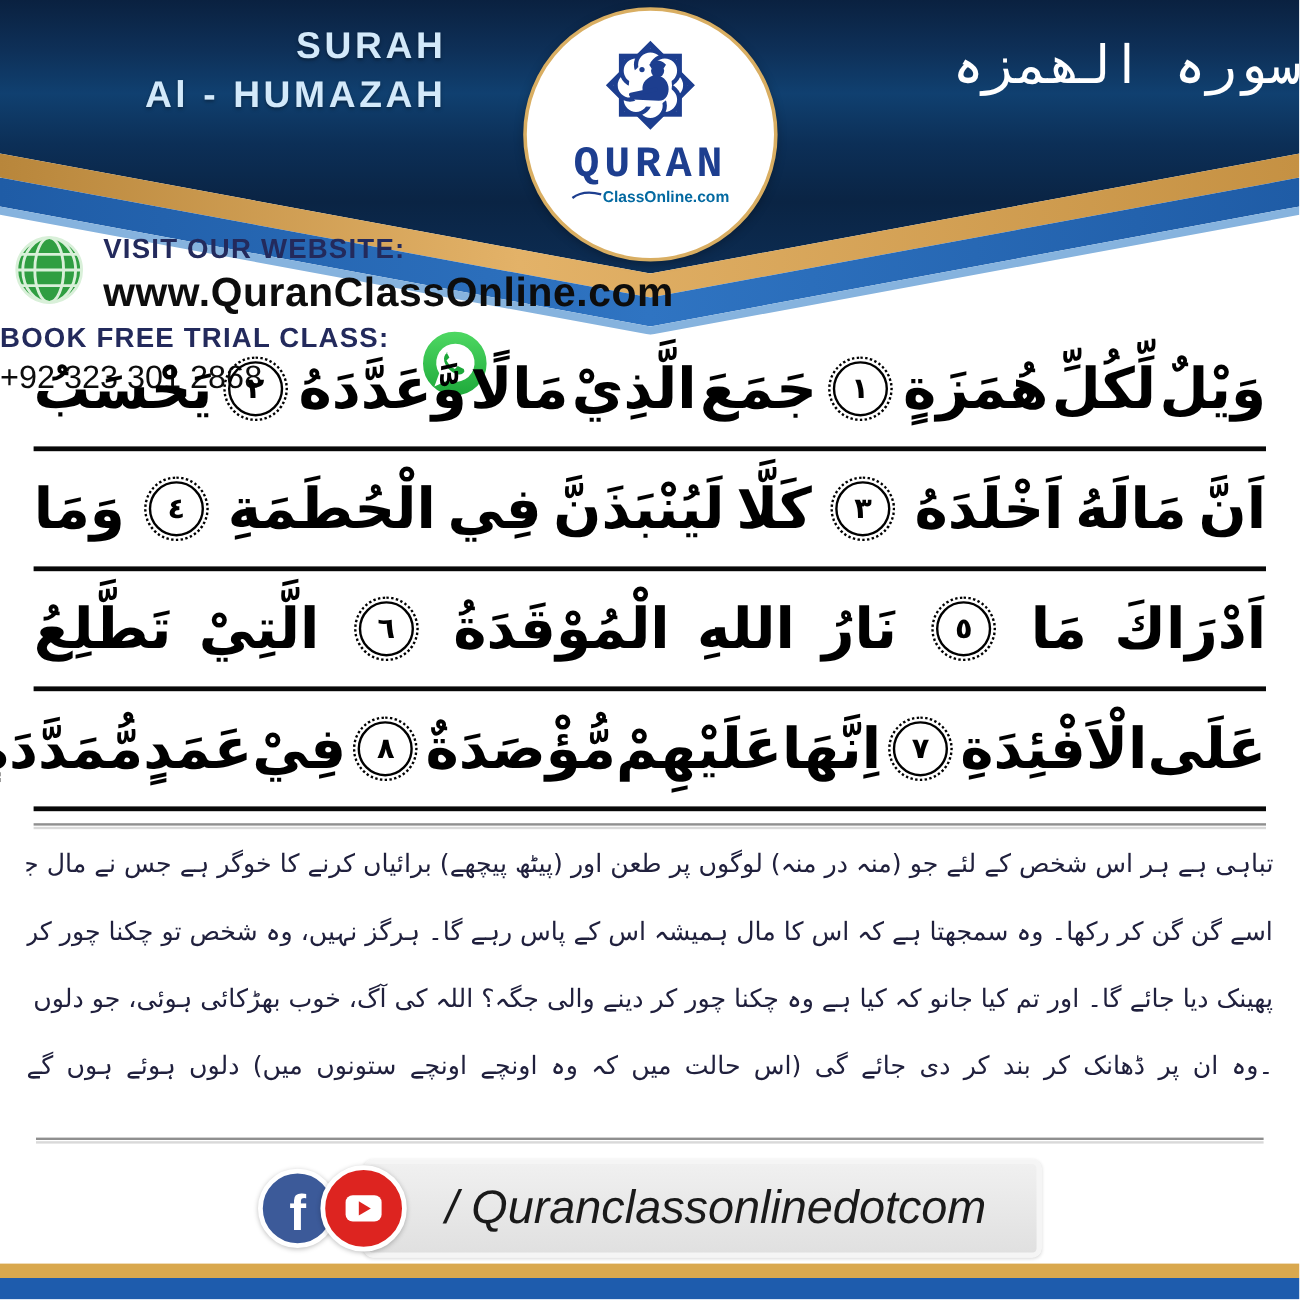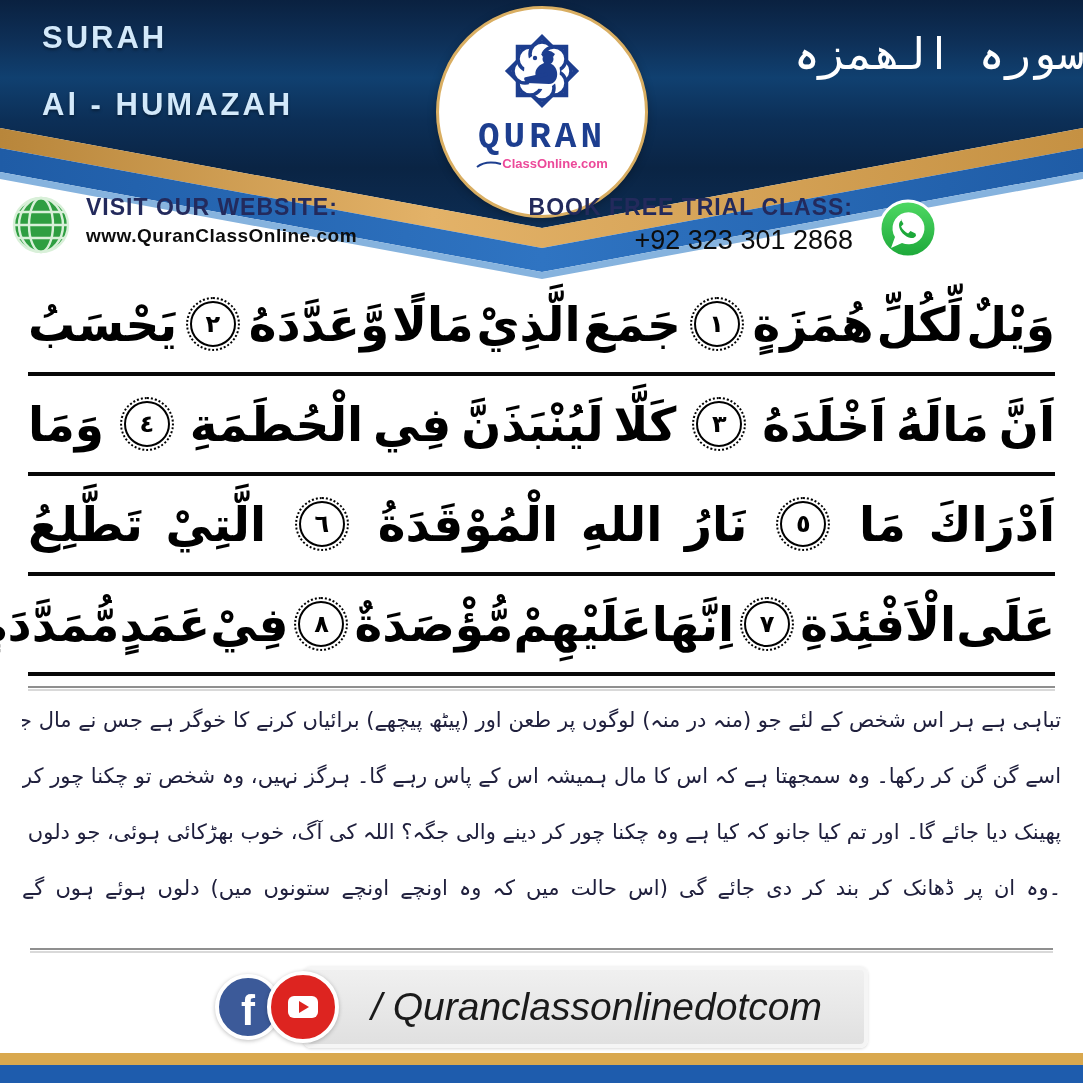--- a/index.html
+++ b/index.html
@@ -11,44 +11,44 @@
     background:linear-gradient(180deg,#0a2140 0%,#0e3058 14%,#104070 26%,#0c2f57 40%,#0a2444 56%,#0c2b50 72%,#114271 90%,#0d3560 100%);
     clip-path:polygon(0 0,1083px 0,1083px 128px,542px 228px,0 128px);}
   .stripe{position:absolute;left:0;top:0;width:1083px;height:300px;}
   .stripe-gold{background:linear-gradient(90deg,#b8863b,#e3b268 40%,#c59143);
     clip-path:polygon(0 128px,542px 228px,1083px 128px,1083px 148px,542px 248px,0 148px);}
   .stripe-blue{background:linear-gradient(90deg,#1f5ca6,#2f74c2 50%,#1f5ca6);
     clip-path:polygon(0 148px,542px 248px,1083px 148px,1083px 172px,542px 272px,0 172px);}
   .stripe-light{background:#86b3de;
     clip-path:polygon(0 172px,542px 272px,1083px 172px,1083px 179px,542px 279px,0 179px);}
 
-  .surah-title{position:absolute;left:42px;top:22px;width:330px;text-align:left;
+  .surah-title{position:absolute;left:42px;top:22px;width:330px;text-align:right;
     color:#d3e9fa;font-weight:bold;font-size:31px;letter-spacing:3px;line-height:1.0;
     text-shadow:0 2px 3px rgba(0,0,0,.35);}
-  .surah-title .l2{margin-top:36px;}
+  .surah-title .l2{margin-top:10px;}
   .surah-arabic{position:absolute;left:784px;top:28px;width:310px;text-align:center;
     color:#ffffff;font-size:44px;font-family:Liberation Mono, monospace;direction:rtl;}
 
   .logo-circle{position:absolute;left:436px;top:6px;width:212px;height:212px;border-radius:50%;
     background:#ffffff;border:3px solid #d9ae62;box-sizing:border-box;
     display:flex;flex-direction:column;align-items:center;box-shadow:0 2px 8px rgba(0,0,0,.25);}
   .logo-emblem{margin-top:12px;}
   .logo-word{font-family:Liberation Mono, monospace;font-weight:bold;color:#1d3e8f;
     font-size:36px;letter-spacing:4px;margin-top:-4px;}
-  .logo-sub{display:flex;align-items:center;margin-top:-2px;color:#ec4899;font-weight:bold;font-size:13px;}
-
-  
-  .contact-row{position:absolute;left:0;top:190px;width:947px;display:flex;justify-content:space-between;}
+  .logo-sub{display:flex;margin-top:-2px;color:#0369a1;font-weight:bold;font-size:13px;}
+
+  
+  .contact-row{position:absolute;left:0;top:190px;width:947px;display:flex;justify-content:space-between;flex-direction:column;}
   .contact-left{display:flex;align-items:flex-start;margin-left:8px;}
   .globe{margin-top:2px;}
   .contact-left-text{margin-left:12px;margin-top:4px;}
   .label-navy{color:#232a5c;font-weight:bold;font-size:23px;letter-spacing:1px;}
-  .url-text{color:#0d0d0d;font-weight:800;font-size:19px;margin-top:4px;letter-spacing:.5px;}
+  .url-text{color:#0d0d0d;font-weight:800;font-size:34px;margin-top:4px;letter-spacing:.5px;}
   .contact-right{display:flex;align-items:flex-start;margin-right:8px;}
-  .contact-right-text{text-align:right;margin-right:24px;margin-top:4px;}
+  .contact-right-text{margin-right:24px;margin-top:4px;}
   .phone-text{color:#0d0d0d;font-weight:400;font-size:27px;margin-top:4px;}
 
   
   .quran-block{position:absolute;left:28px;top:276px;width:1027px;}
   .quran-line{height:96px;display:flex;direction:rtl;justify-content:space-between;align-items:center;
     font-family:"DejaVu Sans",sans-serif;font-weight:bold;font-size:47px;color:#000;
     border-bottom:4px solid #070707;}
   .quran-line:last-of-type{border-bottom:none;}
   .q-word{white-space:nowrap;}
   .verse-medallion{width:42px;height:42px;border-radius:50%;border:2.5px solid #000;

